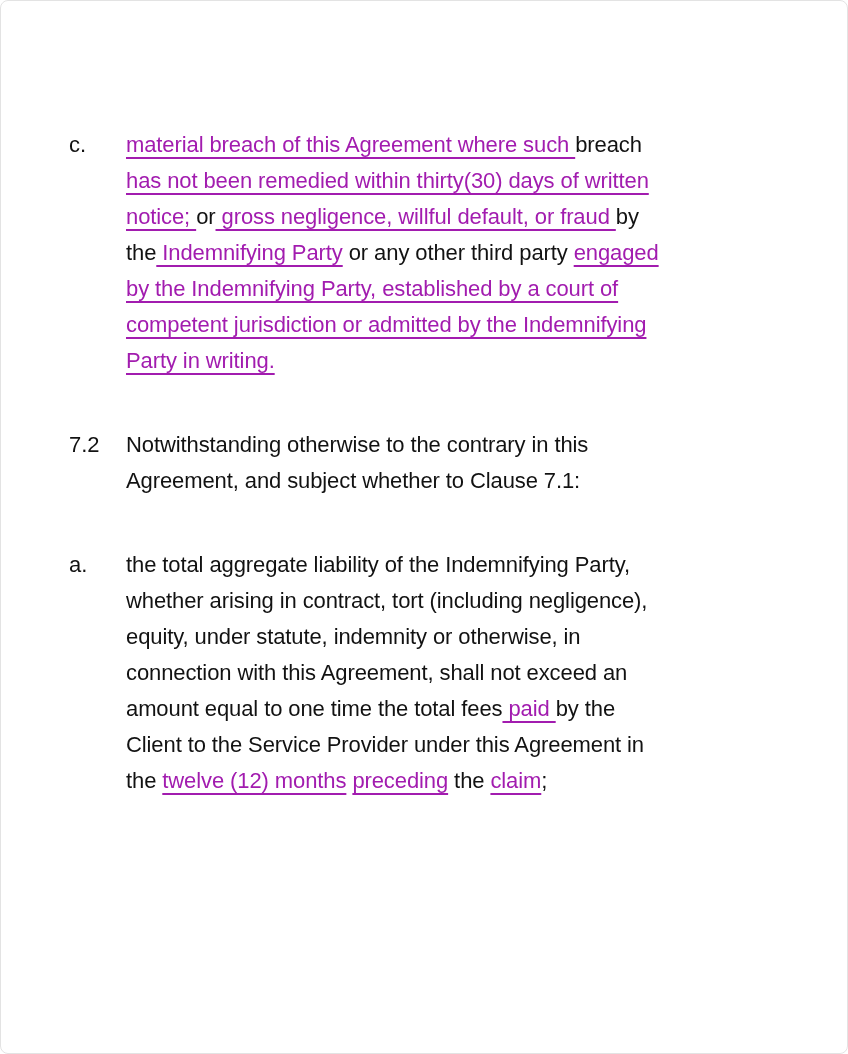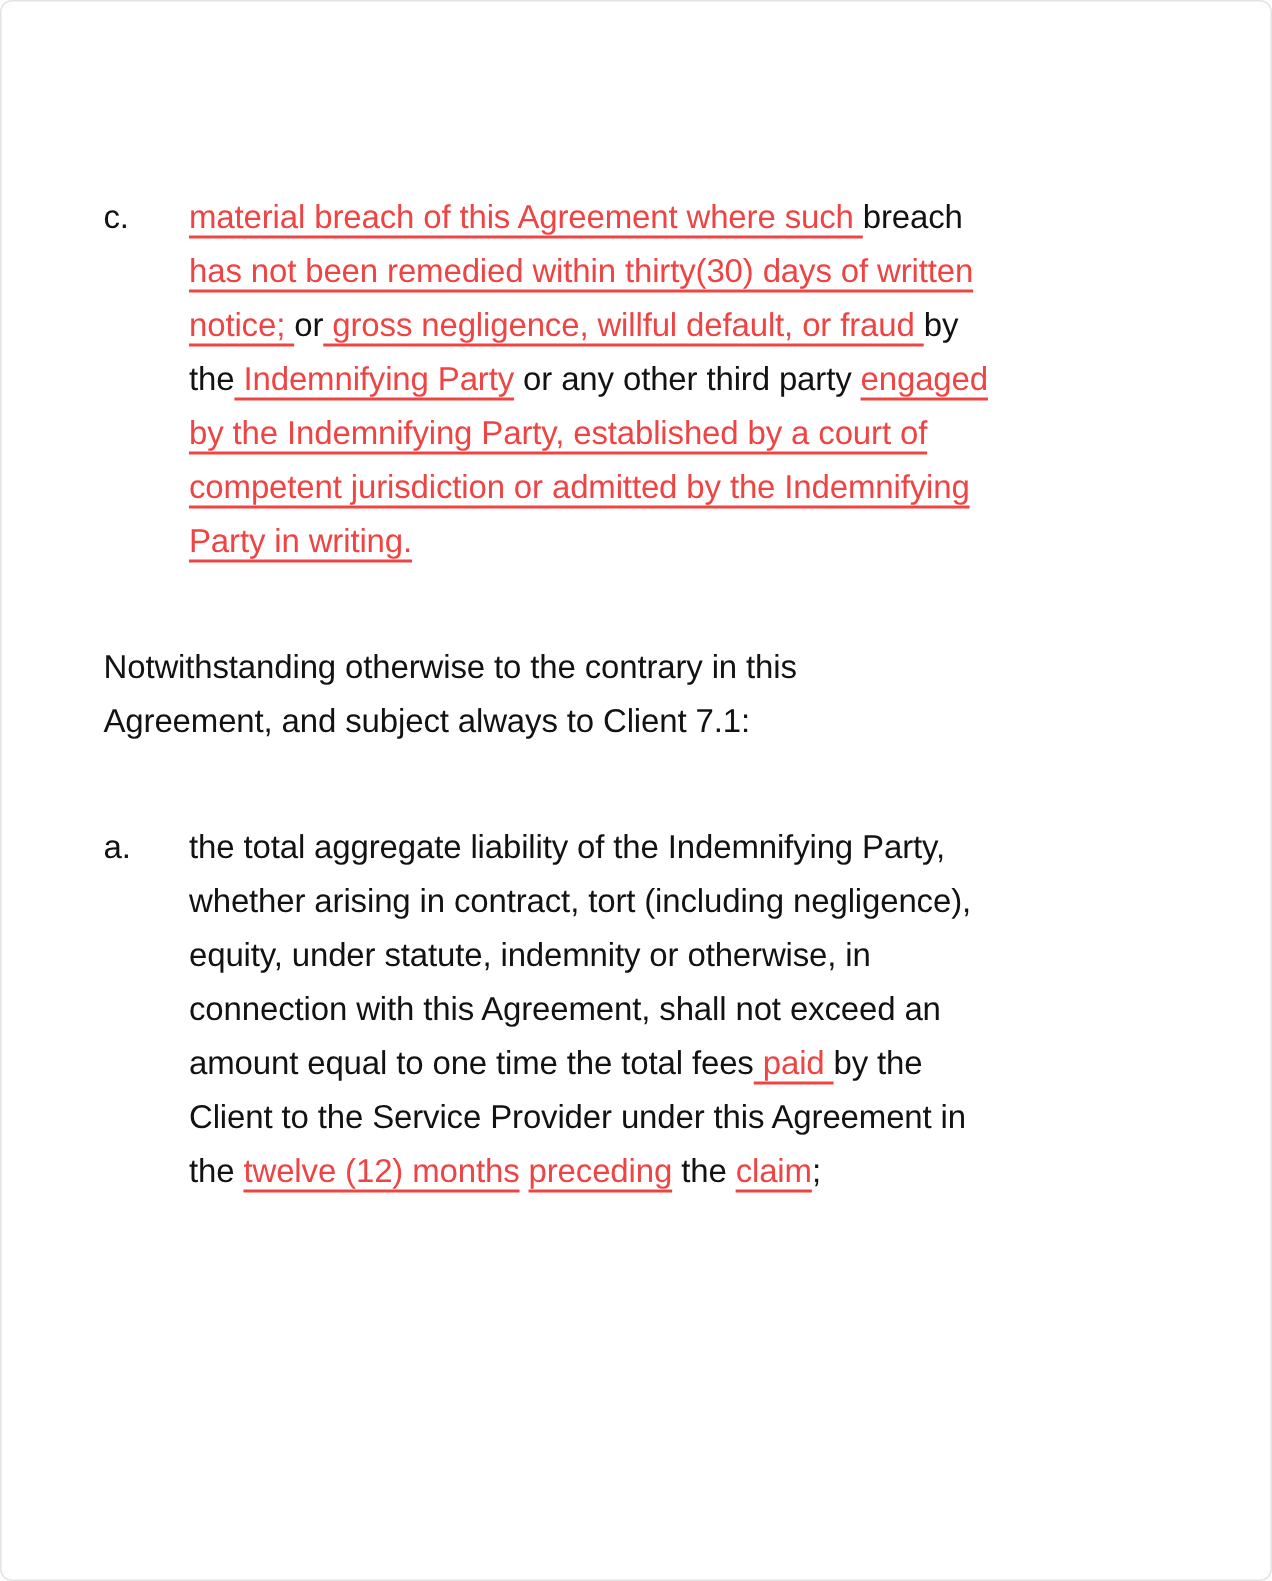--- a/index.html
+++ b/index.html
@@ -34,39 +34,40 @@
     width: 57px;
   }
   .para-body {
     width: 665px;
     white-space: nowrap;
   }
   .para-body .plain {
     color: #121212;
   }
   .para-body .ins {
-    color: #ef4444;
+    color: #a21caf;
     text-decoration: underline;
     text-decoration-thickness: 2px;
     text-underline-offset: 5px;
   }
 </style>
 </head>
 <body>
 
 <div class="page">
   <div class="doc">
 
     <div class="para">
       <div class="para-label">c.</div>
       <div class="para-body"><span class="ins">material breach of this Agreement where such </span><span class="plain">breach</span><br><span class="ins">has not been remedied within thirty(30) days of written</span><br><span class="ins">notice; </span><span class="plain">or</span><span class="ins"> gross negligence, willful default, or fraud </span><span class="plain">by</span><br><span class="plain">the</span><span class="ins"> Indemnifying Party</span><span class="plain"> or any other third party </span><span class="ins">engaged</span><br><span class="ins">by the Indemnifying Party, established by a court of</span><br><span class="ins">competent jurisdiction or admitted by the Indemnifying</span><br><span class="ins">Party in writing.</span></div>
     </div>
 
     <div class="para">
-      <div class="para-body"><span class="plain">Notwithstanding otherwise to the contrary in this</span><br><span class="plain">Agreement, and subject always to Client 7.1:</span></div>
+      <div class="para-label">7.2</div>
+      <div class="para-body"><span class="plain">Notwithstanding otherwise to the contrary in this</span><br><span class="plain">Agreement, and subject whether to Clause 7.1:</span></div>
     </div>
 
     <div class="para">
       <div class="para-label">a.</div>
       <div class="para-body"><span class="plain">the total aggregate liability of the Indemnifying Party,</span><br><span class="plain">whether arising in contract, tort (including negligence),</span><br><span class="plain">equity, under statute, indemnity or otherwise, in</span><br><span class="plain">connection with this Agreement, shall not exceed an</span><br><span class="plain">amount equal to one time the total fees</span><span class="ins"> paid </span><span class="plain">by the</span><br><span class="plain">Client to the Service Provider under this Agreement in</span><br><span class="plain">the </span><span class="ins">twelve (12) months</span><span class="plain"> </span><span class="ins">preceding</span><span class="plain"> the </span><span class="ins">claim</span><span class="plain">;</span></div>
     </div>
 
   </div>
 </div>
 

